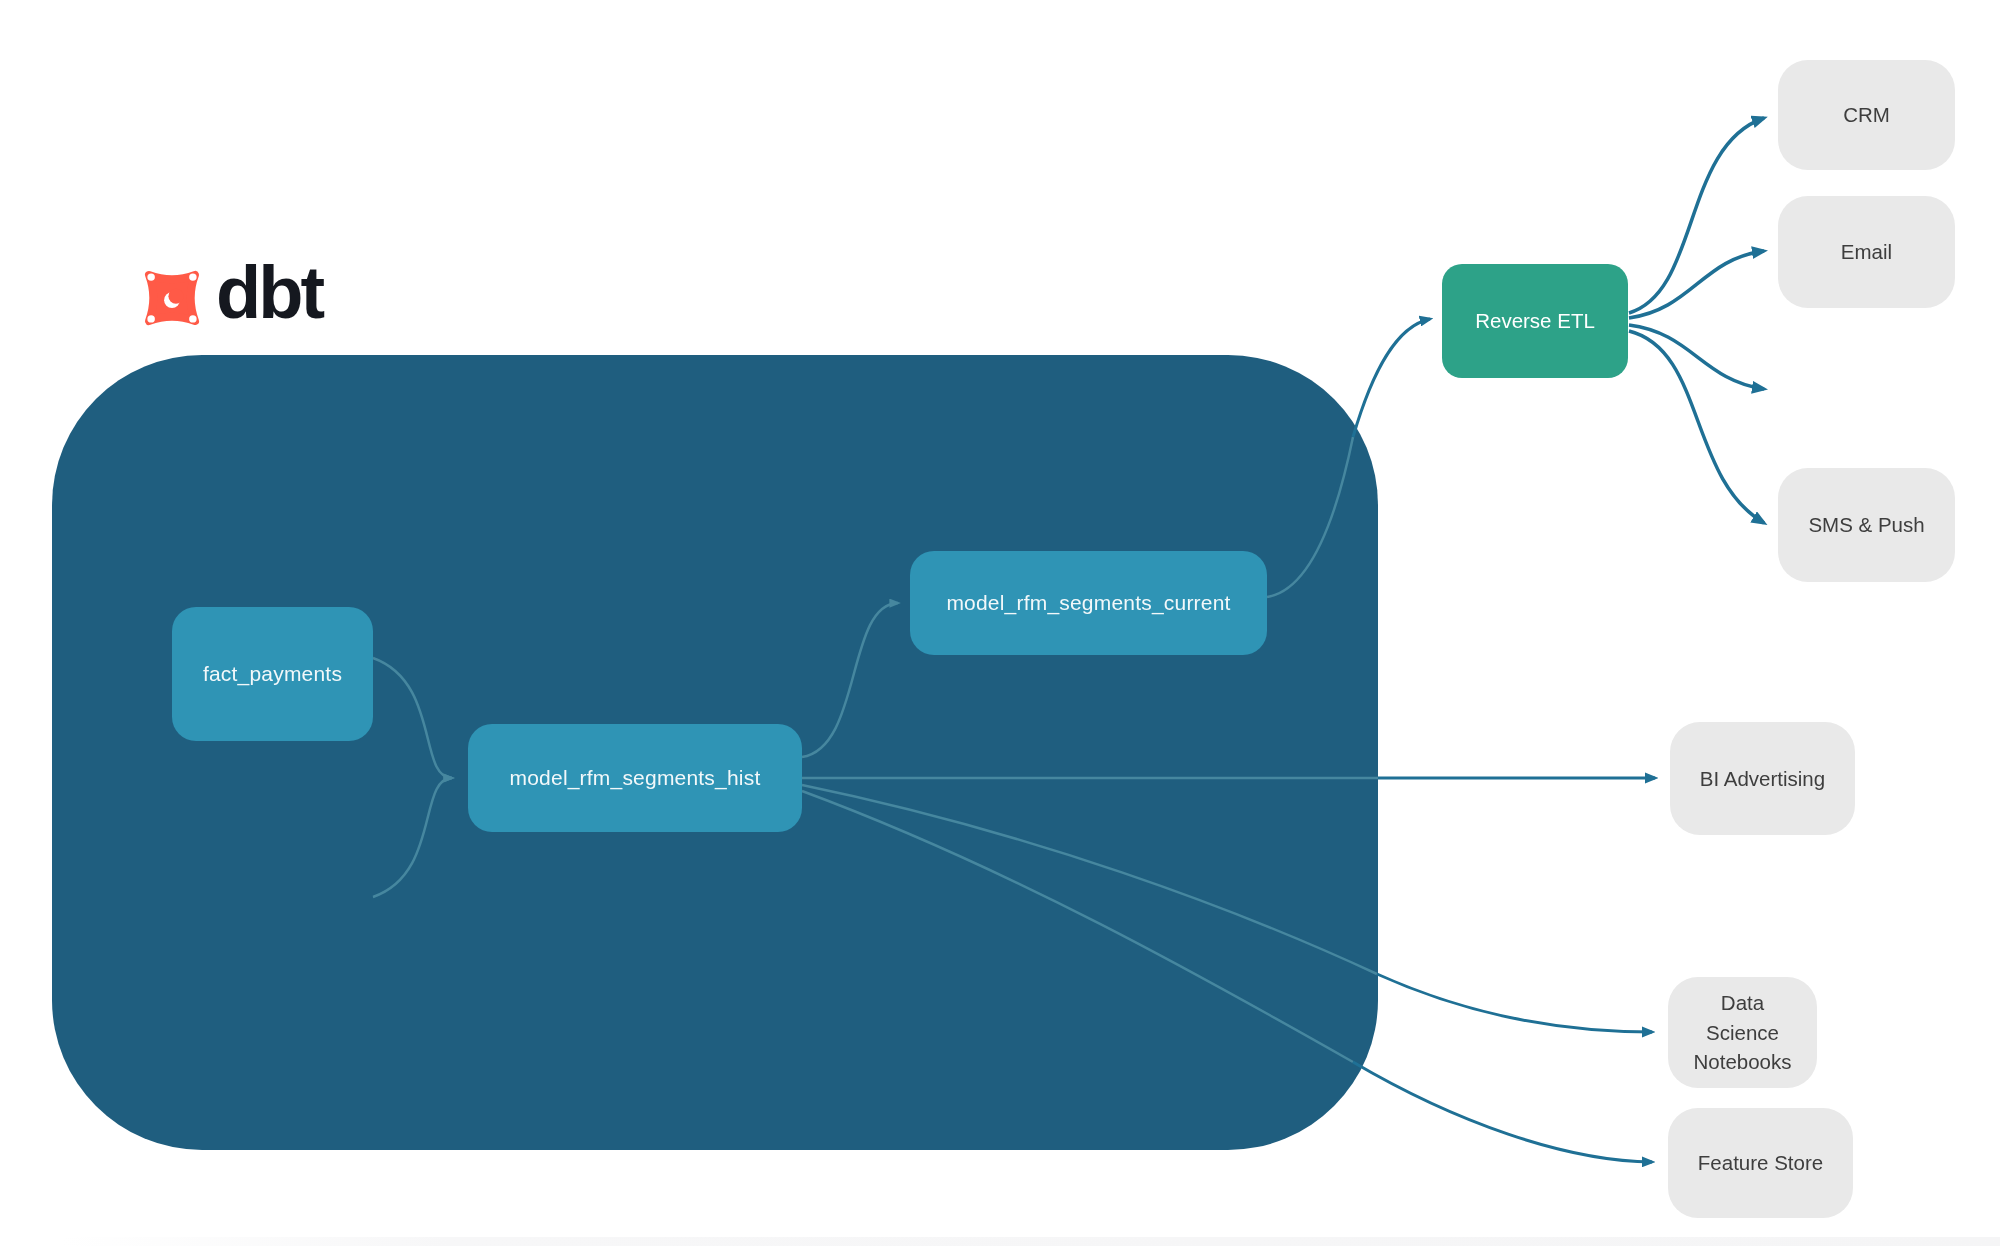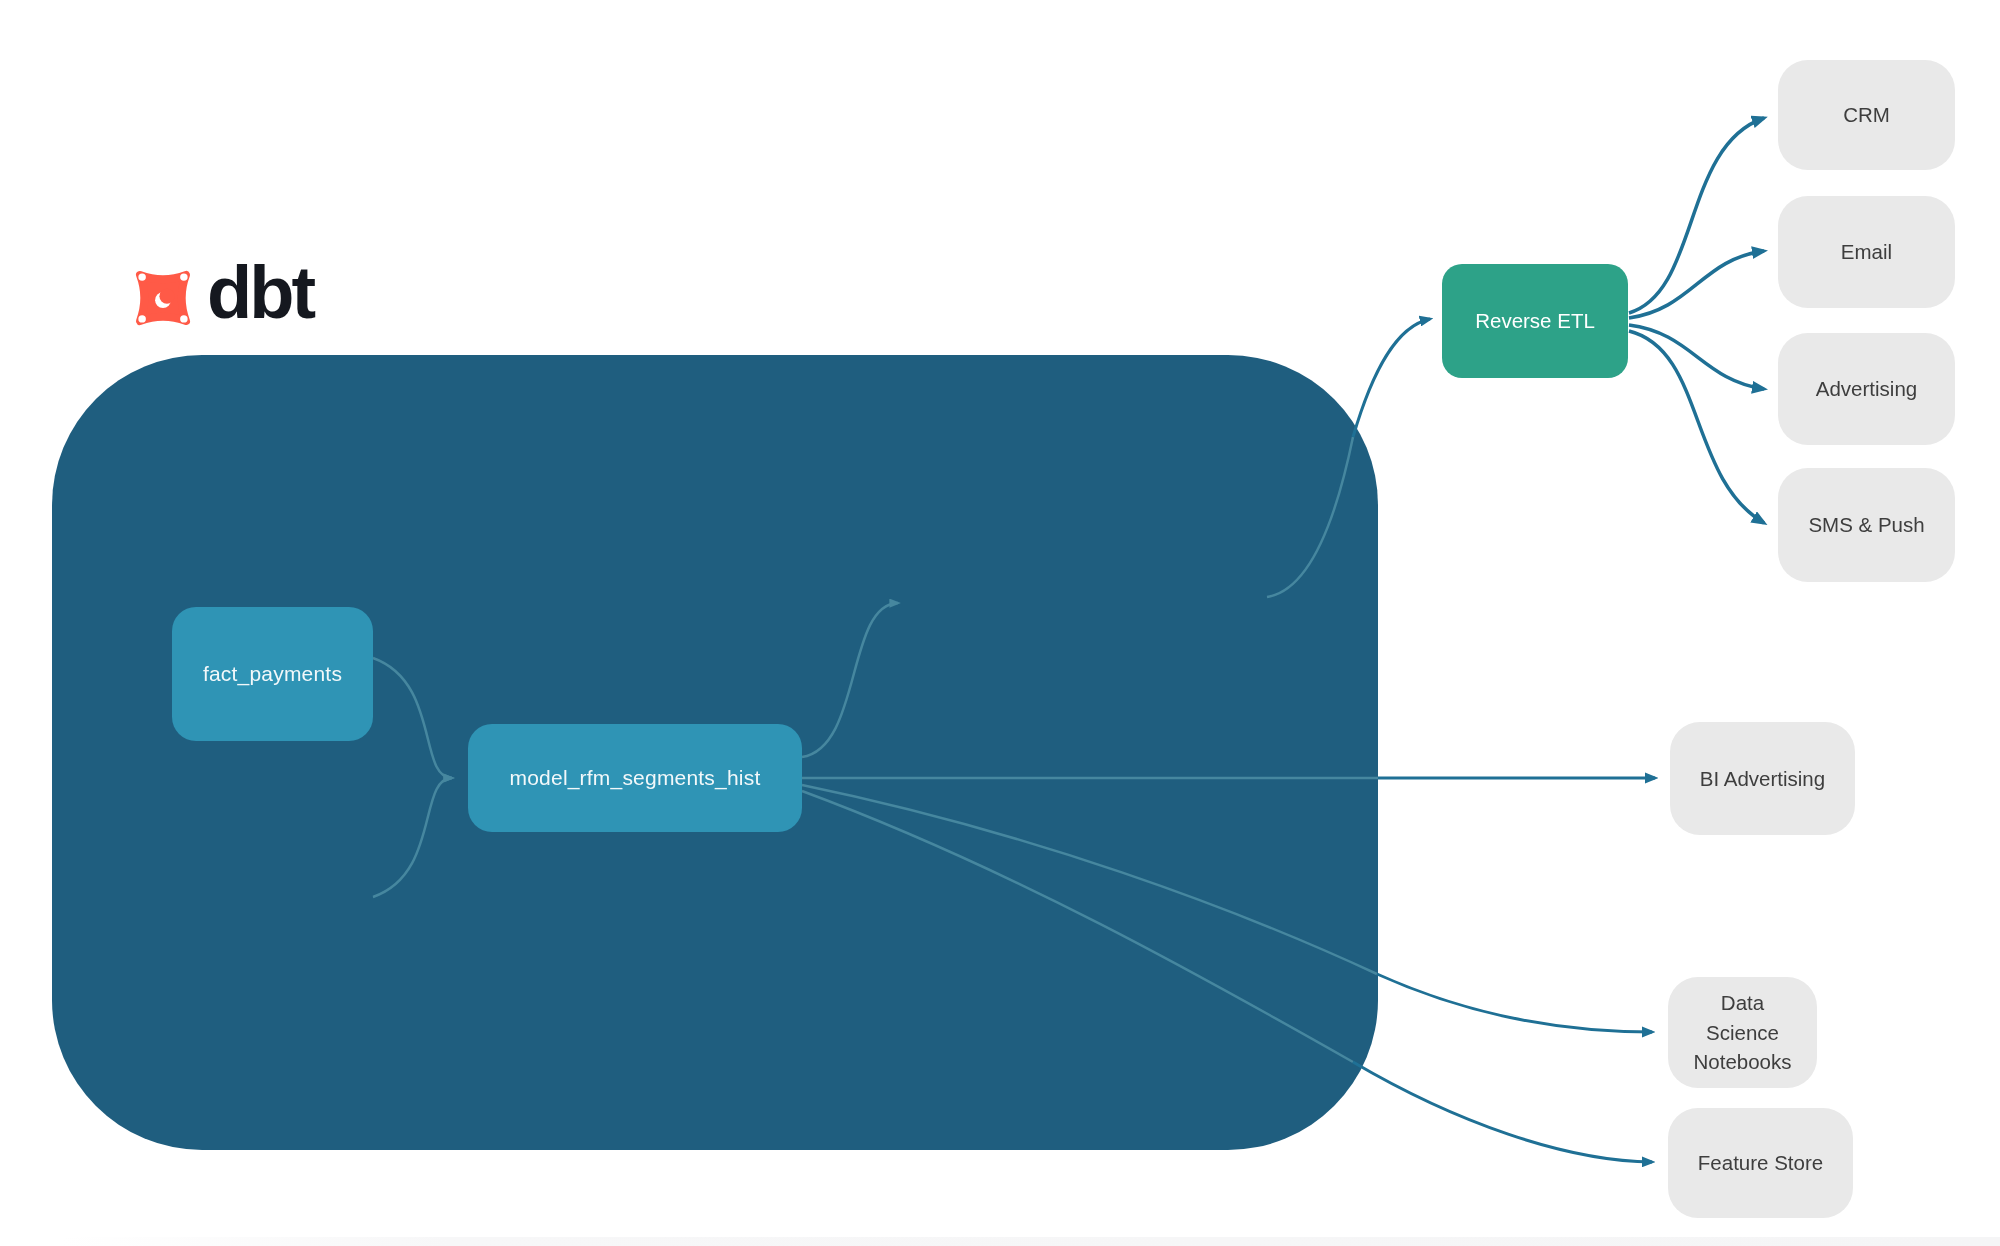--- a/index.html
+++ b/index.html
@@ -39,21 +39,21 @@
     background:var(--node);color:var(--node_text);border-radius:24px;
     font-size:21px;letter-spacing:0.2px;
   }
   .etl-node{
     background:var(--etl);color:var(--etl_text);border-radius:20px;font-size:20.5px;
   }
   .dest-node{
     background:var(--dest);color:var(--dest_text);border-radius:30px;
     font-size:20.5px;line-height:1.45;padding:0 28px;
   }
-  .logo{position:absolute;left:127px;top:252px;display:flex;align-items:center;}
+  .logo{position:absolute;left:136px;top:252px;display:flex;align-items:center;}
   .logo-icon{width:72px;height:72px;margin-top:10px;}
   .logo-word{
     font-size:74px;font-weight:800;color:var(--brand_text);
     letter-spacing:-3px;line-height:80px;margin-left:8px;
   }
   .bottom-strip{
     position:absolute;left:60px;right:0;bottom:0;height:9px;
     background:linear-gradient(90deg, rgba(248,248,248,0) 0%, #f7f7f8 20%, #f5f5f6 100%);
   }
 </style>
@@ -100,25 +100,25 @@
     <path class="edge-dark" d="M 1377 974 C 1470 1016, 1565 1032, 1652 1032" marker-end="url(#arrowDark)"></path>
     <path class="edge-dark" d="M 1353 1062 C 1455 1122, 1565 1161, 1652 1162" marker-end="url(#arrowDark)"></path>
     <path class="edge-fan" d="M 1629 313 C 1700 292, 1682 146, 1764 118" marker-end="url(#arrowDark)"></path>
     <path class="edge-fan" d="M 1629 318 C 1692 309, 1702 259, 1764 251" marker-end="url(#arrowDark)"></path>
     <path class="edge-fan" d="M 1629 325 C 1692 333, 1702 380, 1764 389" marker-end="url(#arrowDark)"></path>
     <path class="edge-fan" d="M 1629 331 C 1705 350, 1688 478, 1764 523" marker-end="url(#arrowDark)"></path>
   </svg>
 
   <div class="node model" style="left:172px;top:607px;width:201px;height:134px;">fact_payments</div>
   <div class="node model" style="left:468px;top:724px;width:334px;height:108px;">model_rfm_segments_hist</div>
+  <div class="node model" style="left:910px;top:551px;width:357px;height:104px;">model_rfm_segments_current</div>
 
   <div class="node etl-node" style="left:1442px;top:264px;width:186px;height:114px;">Reverse ETL</div>
 
   <div class="node dest-node" style="left:1778px;top:60px;width:177px;height:110px;">CRM</div>
   <div class="node dest-node" style="left:1778px;top:196px;width:177px;height:112px;">Email</div>
-  <div class="node dest-node" style="left:1778px;top:333px;width:177px;height:112px;">Advertising</div>
   <div class="node dest-node" style="left:1778px;top:468px;width:177px;height:114px;">SMS &amp; Push</div>
   <div class="node dest-node" style="left:1670px;top:722px;width:185px;height:113px;">BI Advertising</div>
   <div class="node dest-node" style="left:1668px;top:977px;width:149px;height:111px;">Data Science Notebooks</div>
   <div class="node dest-node" style="left:1668px;top:1108px;width:185px;height:110px;">Feature Store</div>
 
   <div class="bottom-strip"></div>
 </div>
 
 </body></html>

